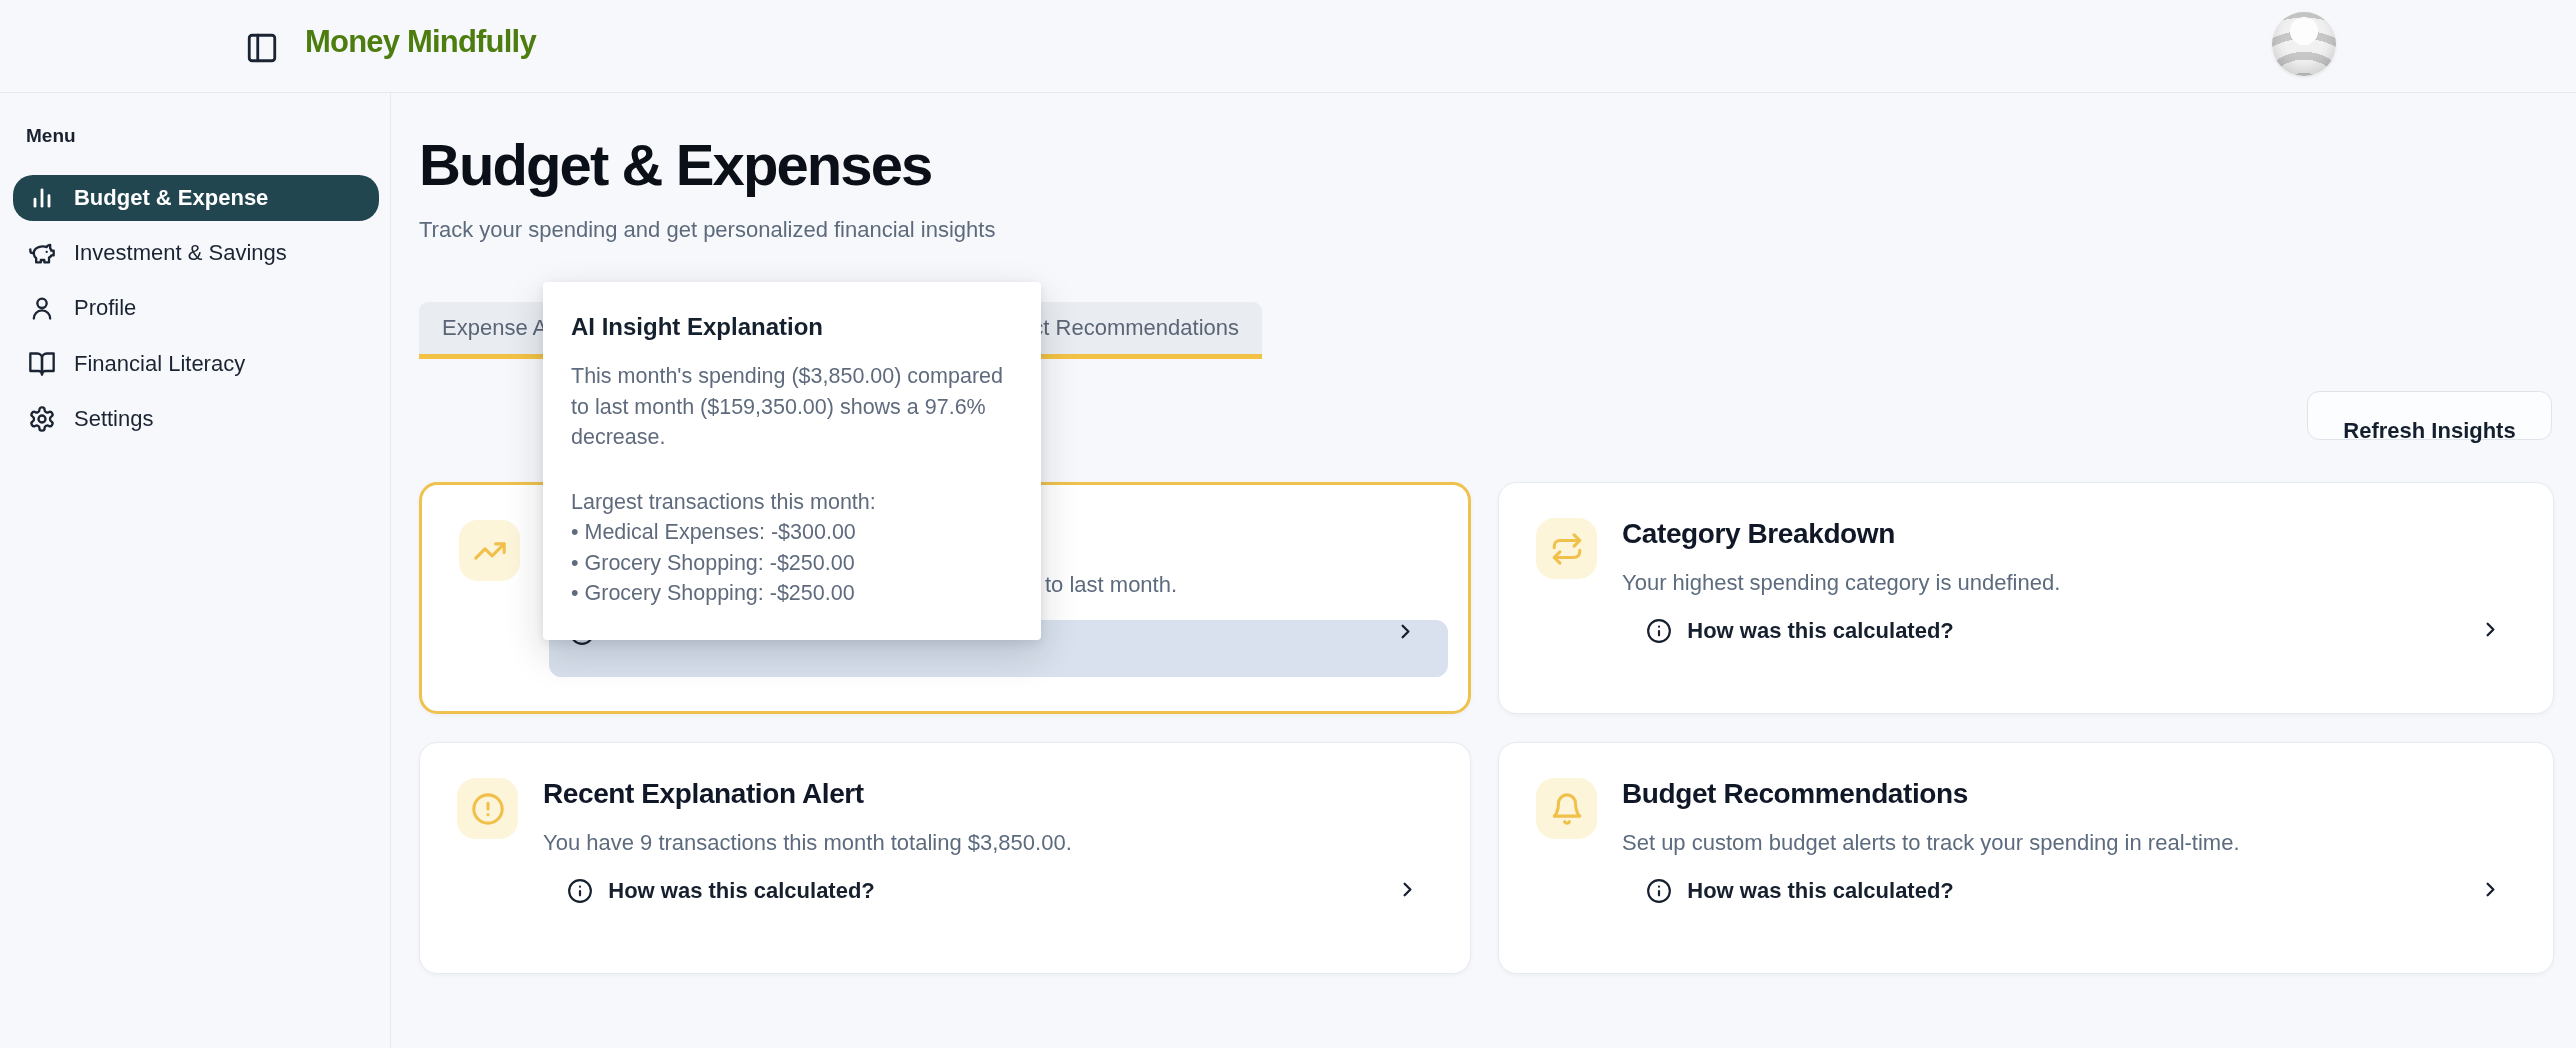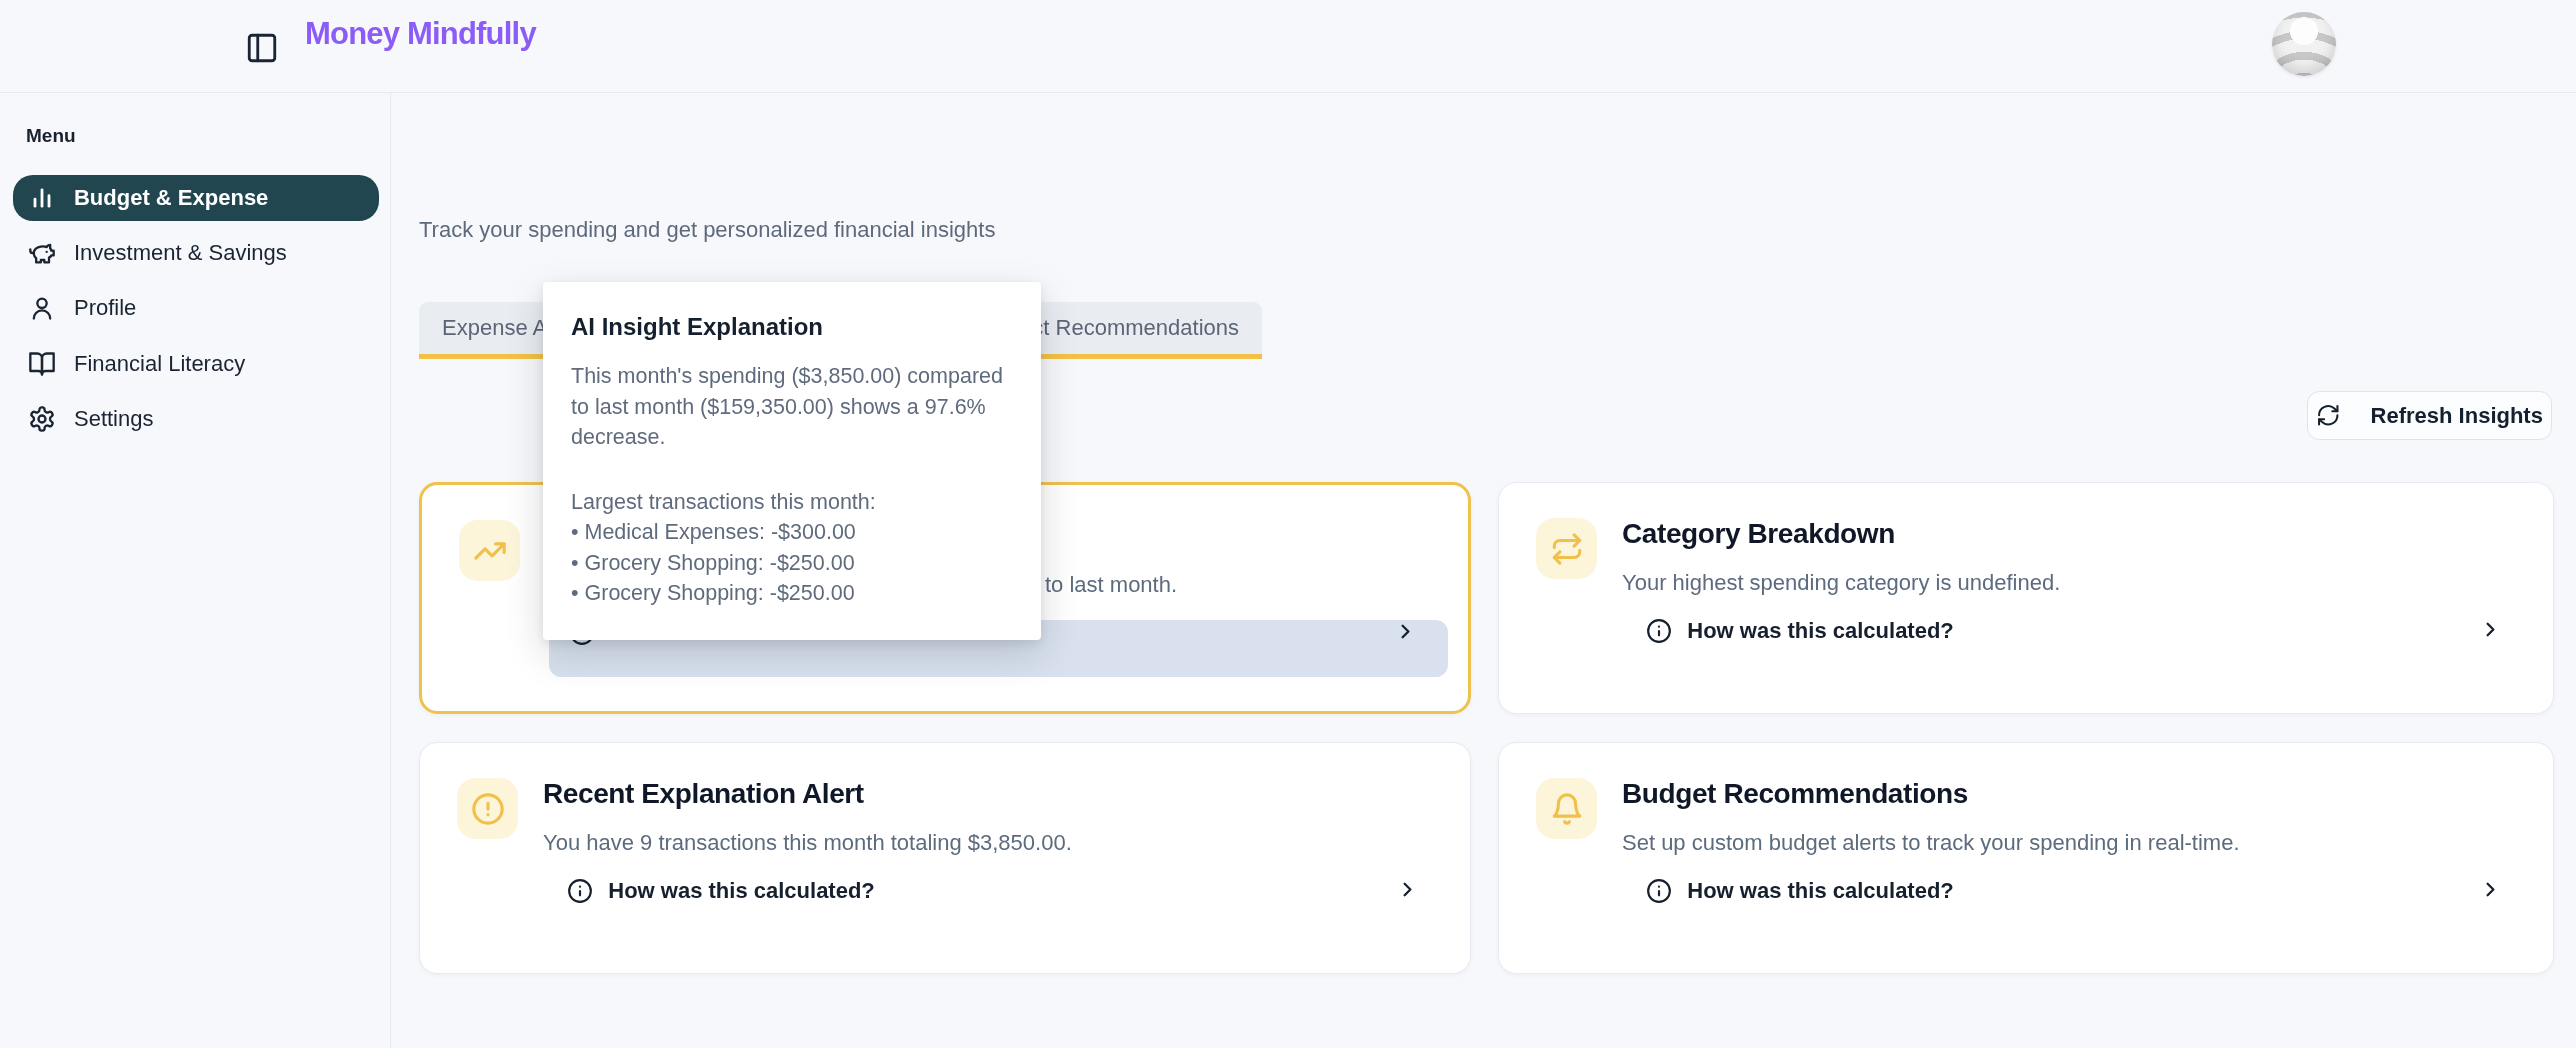--- a/index.html
+++ b/index.html
@@ -15,22 +15,22 @@
   
   .header {
     position:absolute; top:0; left:0; width:2576px; height:93px;
     background:#f7f8fb; border-bottom:1.5px solid #e6e9ee;
   }
   .panel-toggle {
     position:absolute; left:245px; top:31px; width:34px; height:34px;
     background:transparent; border:none; cursor:pointer;
   }
   .app-title {
-    position:absolute; left:305px; top:16px;
-    font-size:31px; font-weight:bold; letter-spacing:-0.8px; color:#8b5cf6;
+    position:absolute; left:305px; top:24px;
+    font-size:31px; font-weight:bold; letter-spacing:-0.8px; color:#4d7c0f;
   }
   .avatar {
     position:absolute; left:2272px; top:12.3px; width:64px; height:64px;
     border-radius:50%;
     background:
       radial-gradient(circle at 50% 30%, #fdfdfd 0 25%, rgba(255,255,255,0) 26%),
       repeating-radial-gradient(circle at 50% 140%, #c7c7c7 0 7.7px, #f1f1f1 7.7px 21px);
     box-shadow: inset 0 -6.1px 12.3px rgba(0,0,0,.14), 0 1.5px 3.1px rgba(0,0,0,.08);
     cursor:pointer;
   }
@@ -78,20 +78,21 @@
     font-size:22px; color:#5b6575; cursor:pointer; white-space:nowrap;
     background:none; border:none; font-family:inherit;
   }
 
   .refresh-btn {
     position:absolute; left:1916px; top:298px; width:245px; height:49px;
     background:#fcfdfe; border:1.5px solid #dfe3ea; border-radius:12.3px;
     display:flex; align-items:center; justify-content:center; gap:30px;
     font-size:22px; font-weight:bold; color:#15202e; cursor:pointer;
     font-family:inherit;
+    flex-direction:column;
   }
   .refresh-btn svg { width:24.5px; height:24.5px; }
 
   
   .cards {
     position:absolute; left:28px; top:389px;
     display:grid; grid-template-columns:1052px 1056px; gap:28px 27px;
   }
   .card {
     position:relative; height:232px; background:#ffffff;
@@ -199,20 +200,21 @@
         <circle cx="12" cy="12" r="3"></circle>
       </svg>
       <span>Settings</span>
     </div>
 
   </div>
 </div>
 
 <div class="main">
 
+  <h1 class="page-title">Budget &amp; Expenses</h1>
   <div class="page-subtitle">Track your spending and get personalized financial insights</div>
 
   <div class="tabbar">
     <button class="tab">Expense Analysis</button>
     <button class="tab">Product Recommendations</button>
   </div>
 
   <button class="refresh-btn">
     <svg viewBox="0 0 24 24" fill="none" stroke="#15202e" stroke-width="2" stroke-linecap="round" stroke-linejoin="round">
       <path d="M3 12a9 9 0 0 1 15-6.7L21 8"></path>

